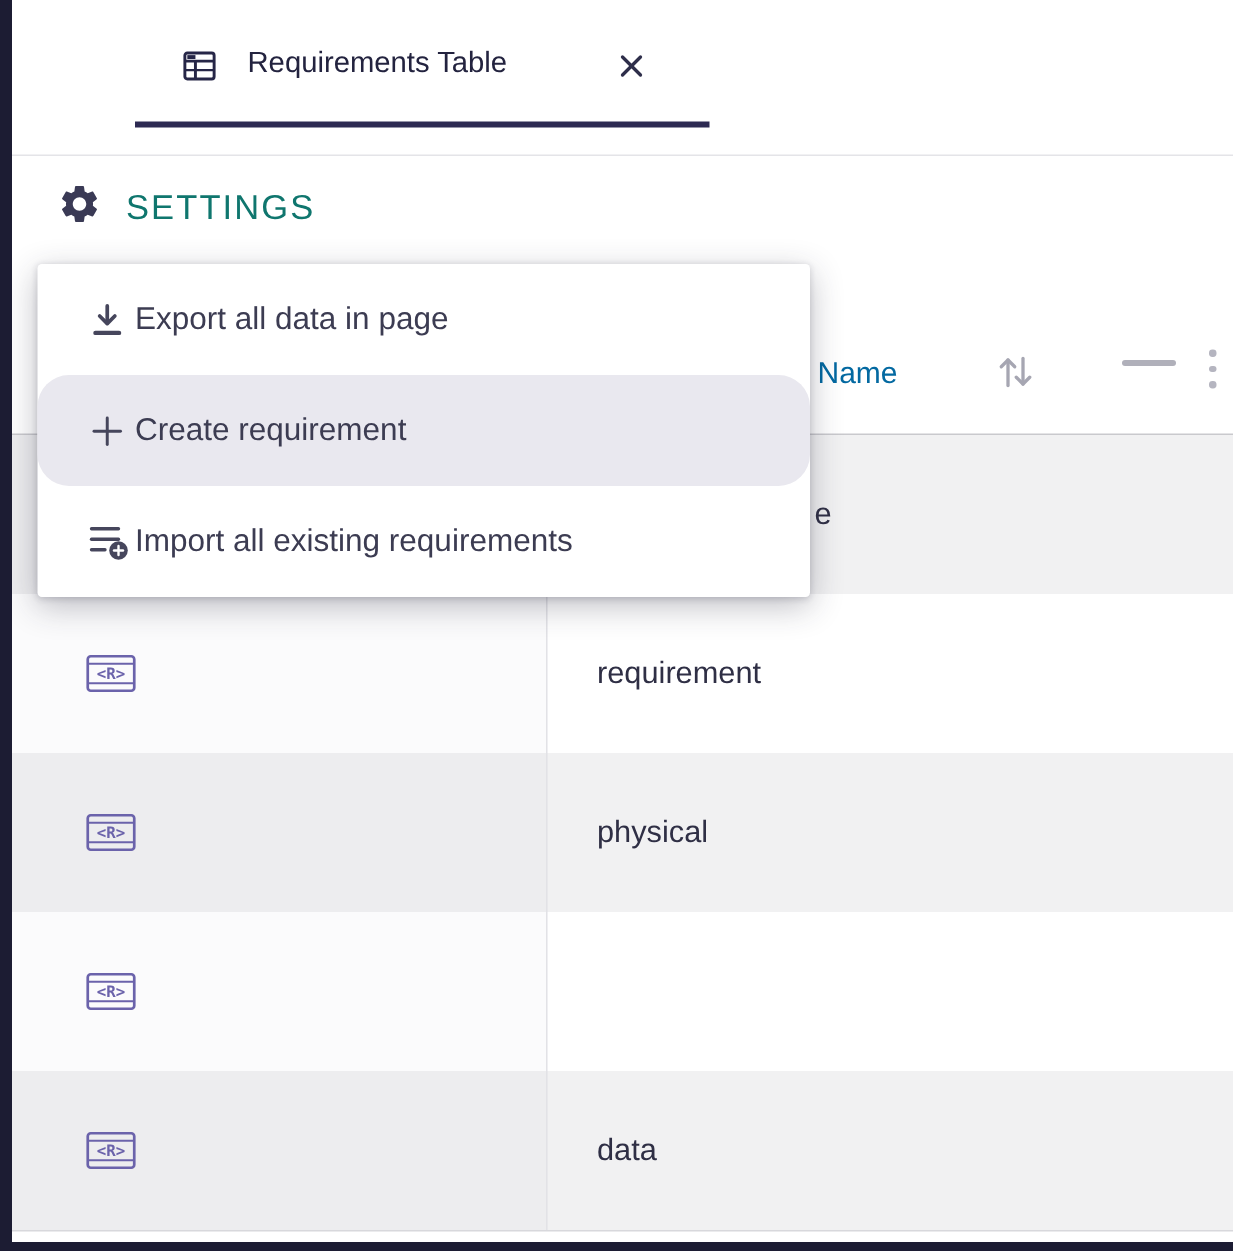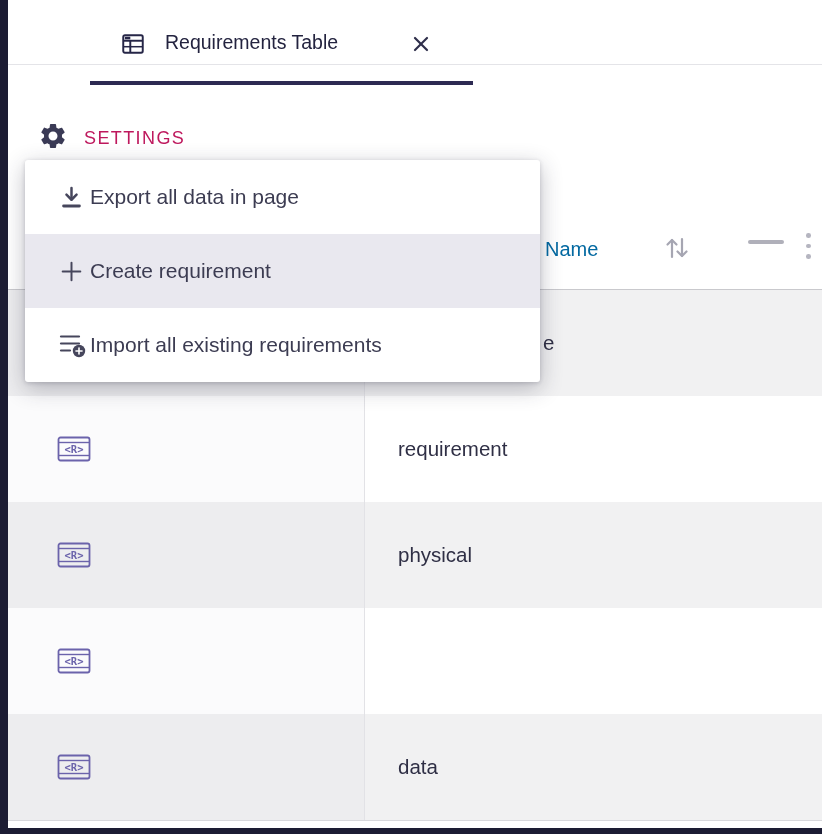--- a/index.html
+++ b/index.html
@@ -5,54 +5,54 @@
   * { margin:0; padding:0; box-sizing:border-box; }
   html,body { width:822px; height:834px; }
   body { font-family:"Liberation Sans","DejaVu Sans",sans-serif; background:#ffffff; overflow:hidden; }
   .app { position:relative; width:822px; height:834px; background:#ffffff; overflow:hidden; }
 
   
   .left-strip { position:absolute; left:0; top:0; width:8px; height:834px; background:#1c1c33; z-index:30; }
   .bottom-bar { position:absolute; left:0; top:828px; width:822px; height:6px; background:#1c1c33; z-index:30; }
 
   
-  .tab-bar { position:absolute; left:0; top:0; width:822px; height:65px; background:#ffffff; border-bottom:1px solid #e4e4e8; z-index:5; }
+  .tab-bar { position:absolute; left:0; top:0; width:822px; height:104px; background:#ffffff; border-bottom:1px solid #e4e4e8; z-index:5; }
   .tab { position:absolute; left:90px; top:0; height:84px; width:383px; cursor:default; }
   .tab-icon { position:absolute; left:30px; top:31px; }
   .tab-label { position:absolute; left:75px; top:31px; font-size:19.5px; color:#23233f; white-space:nowrap; }
   .tab-close { position:absolute; left:322px; top:35px; cursor:pointer; }
   .tab-underline { position:absolute; left:90px; top:81px; width:383px; height:4px; background:#2d2a52; }
 
   
   .settings-row { position:absolute; left:38px; top:120px; height:36px; display:flex; align-items:center; z-index:5; }
-  .settings-label { margin-left:16px; font-size:18px; letter-spacing:1.4px; color:#be185d; }
+  .settings-label { margin-left:16px; font-size:23px; letter-spacing:1.4px; color:#0f766e; }
 
   
   .table { position:absolute; left:8px; top:206px; width:814px; z-index:1; }
   .table-header { position:relative; height:84px; background:#ffffff; border-bottom:1px solid #c9c9cd; }
   .header-name { position:absolute; left:537px; top:32px; font-size:20px; color:#0369a1; }
   .sort-icon { position:absolute; left:652px; top:26px; cursor:pointer; }
   .bars-icon { position:absolute; left:740px; top:34px; cursor:pointer; }
   .bars-icon .bar { width:36px; height:3.6px; background:#b0b0ba; border-radius:2px; margin-bottom:6px; }
   .kebab-icon { position:absolute; left:798px; top:27px; cursor:pointer; }
   .kebab-icon .dot { width:4.6px; height:4.6px; border-radius:50%; background:#b5b5c0; margin-bottom:6px; }
 
   .row { display:flex; height:106px; background:#ffffff; }
   .row.alt { background:#f1f1f2; }
   .icon-cell { width:357px; border-right:1px solid #e2e2e6; display:flex; align-items:center; background:rgba(60,60,90,0.018); }
   .icon-cell svg { margin-left:49px; }
   .name-cell { flex:1; display:flex; align-items:center; padding-left:33px; font-size:20.5px; color:#2f2f45; }
   .row.obscured .name-cell { padding-left:178px; }
   .rows-bottom-line { height:1px; background:#d8d8dc; }
 
   
-  .menu { position:absolute; left:25px; top:160px; width:515px; height:222px; background:#ffffff; border-radius:3px;
+  .menu { position:absolute; left:25px; top:176px; width:515px; height:222px; background:#ffffff; border-radius:3px;
           box-shadow:0 6px 22px rgba(40,40,60,0.30), 0 1px 4px rgba(40,40,60,0.18); z-index:10; }
   .menu-item { height:74px; display:flex; align-items:center; cursor:pointer; }
-  .menu-item.highlighted { background:#e9e8ef; }
+  .menu-item.highlighted { background:#e9e8ef;border-radius:21px; }
   .menu-item .mi-icon { width:65px; padding-left:33px; display:flex; align-items:center; }
   .menu-item .mi-label { font-size:21px; color:#3c3c52; white-space:nowrap; }
 </style>
 </head>
 <body>
 
 <div class="app">
 
   <div class="tab-bar">
     <div class="tab">

